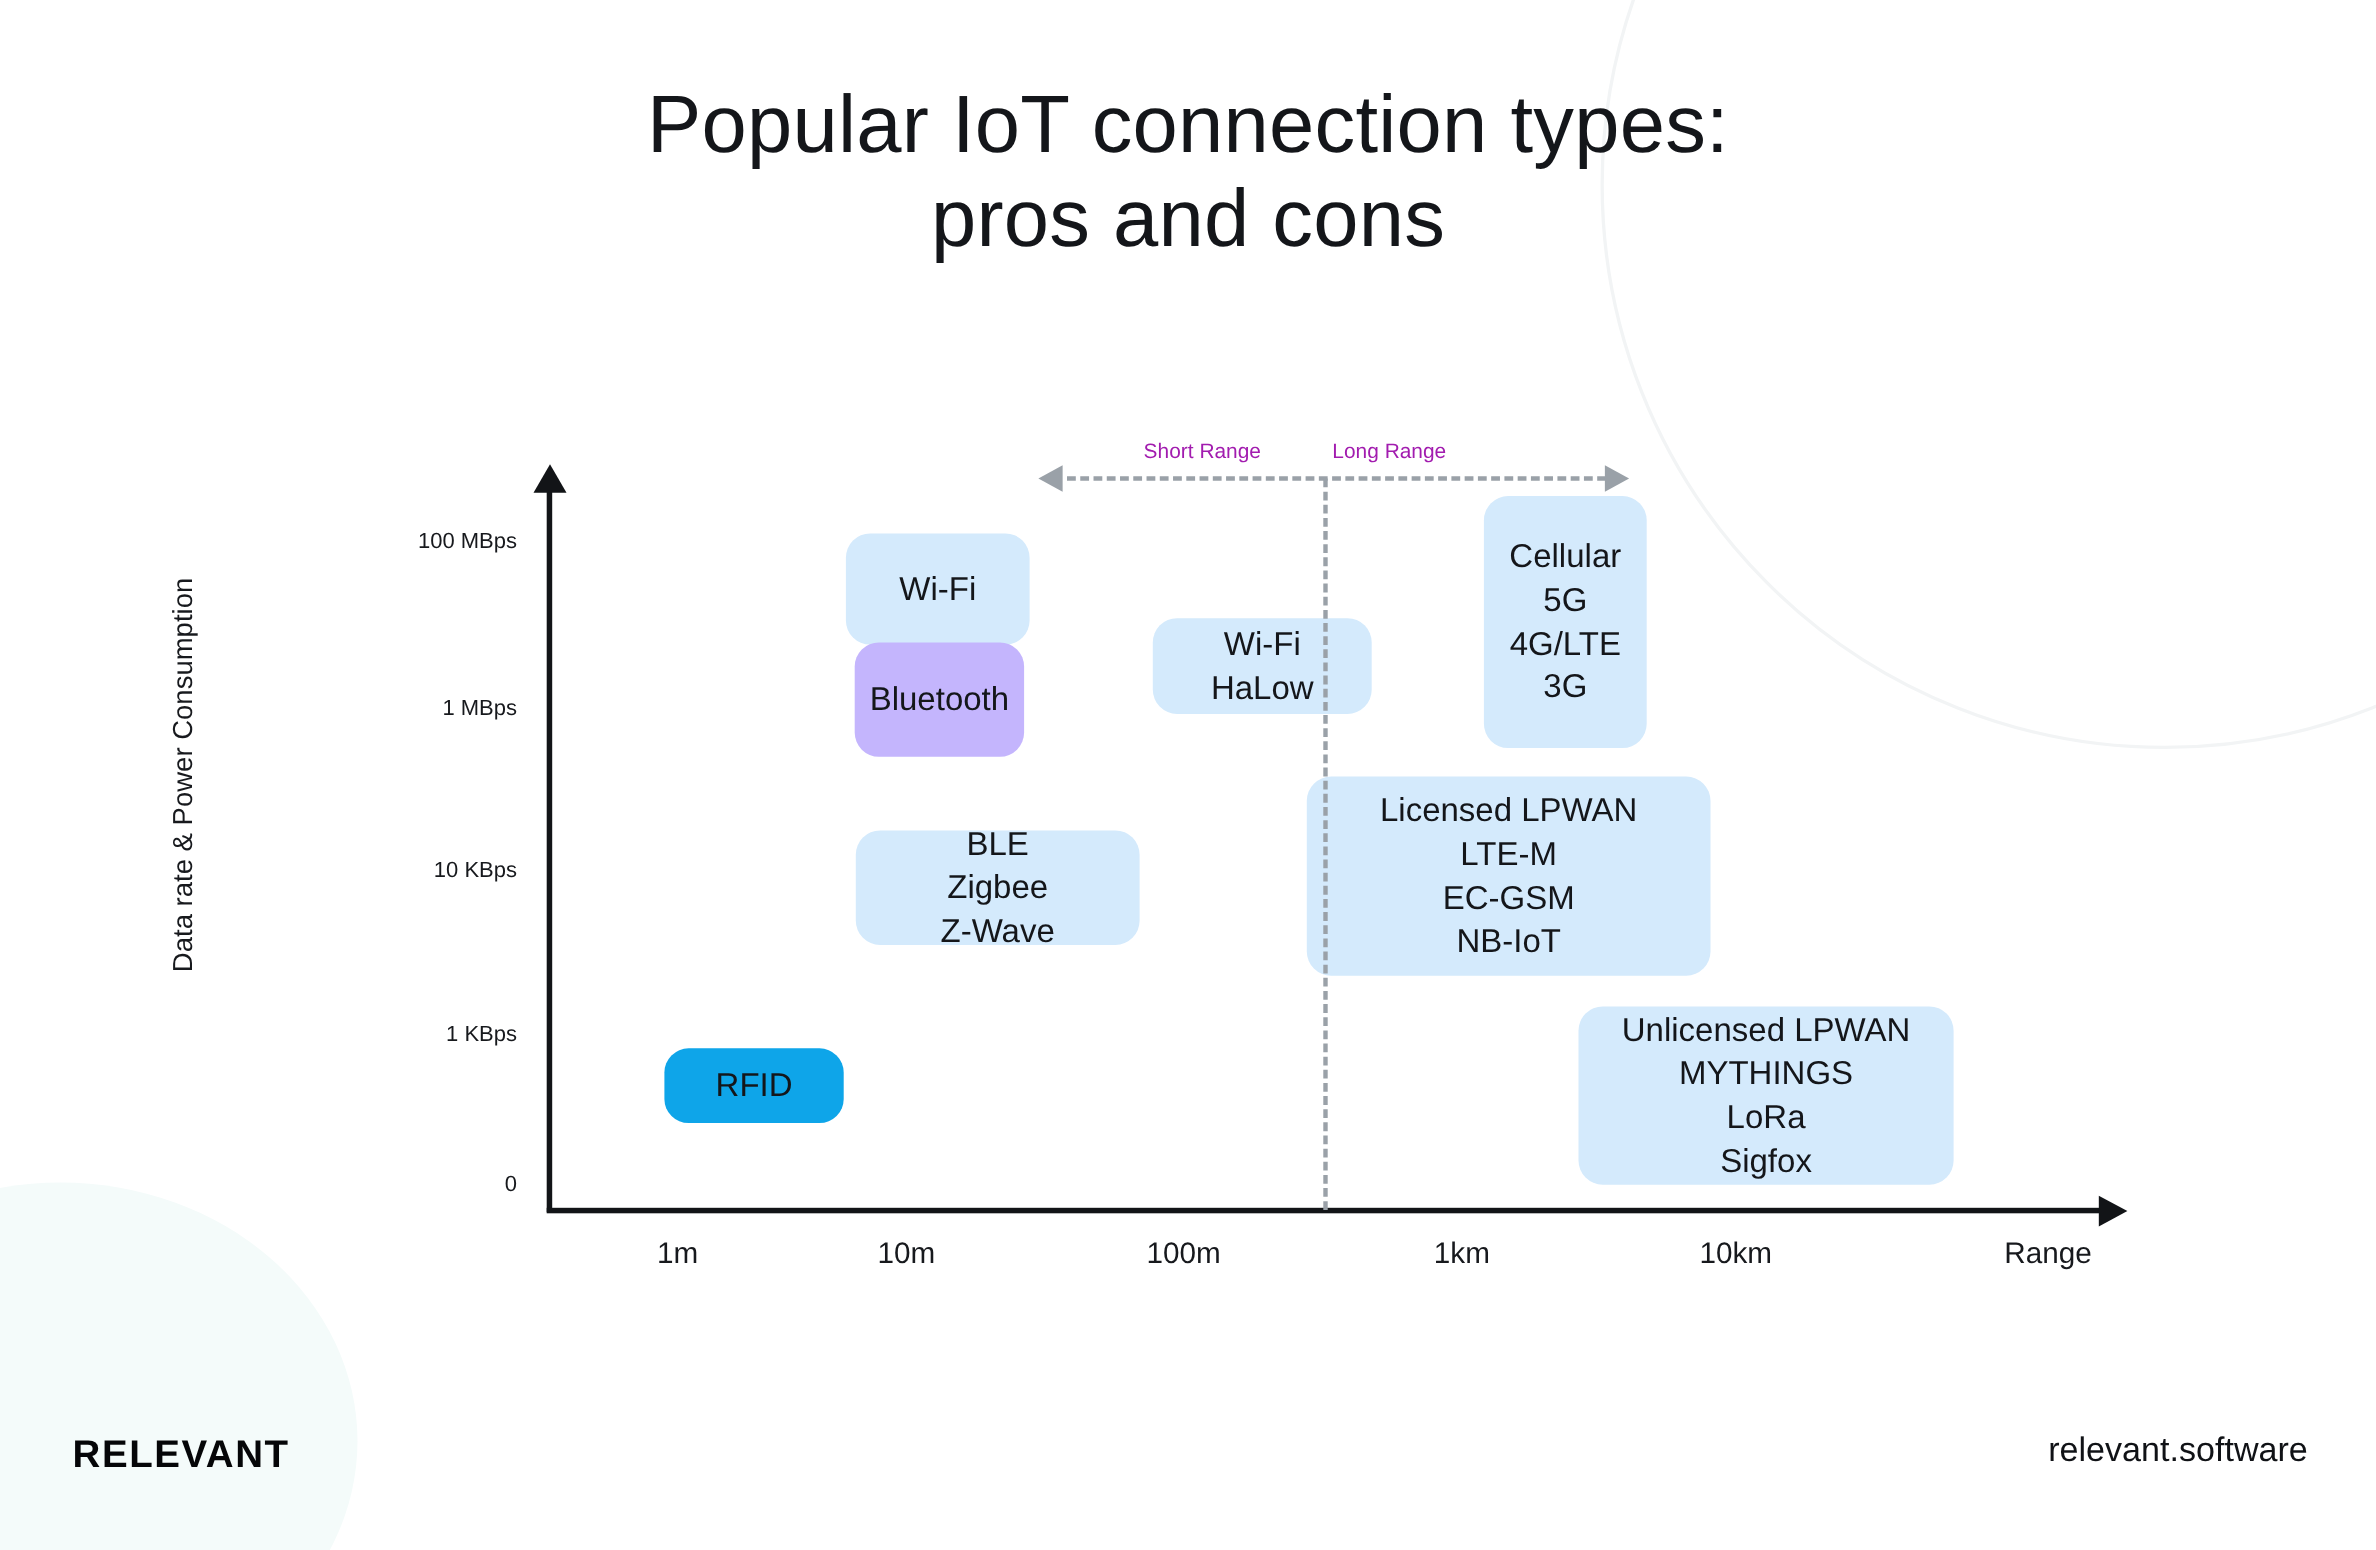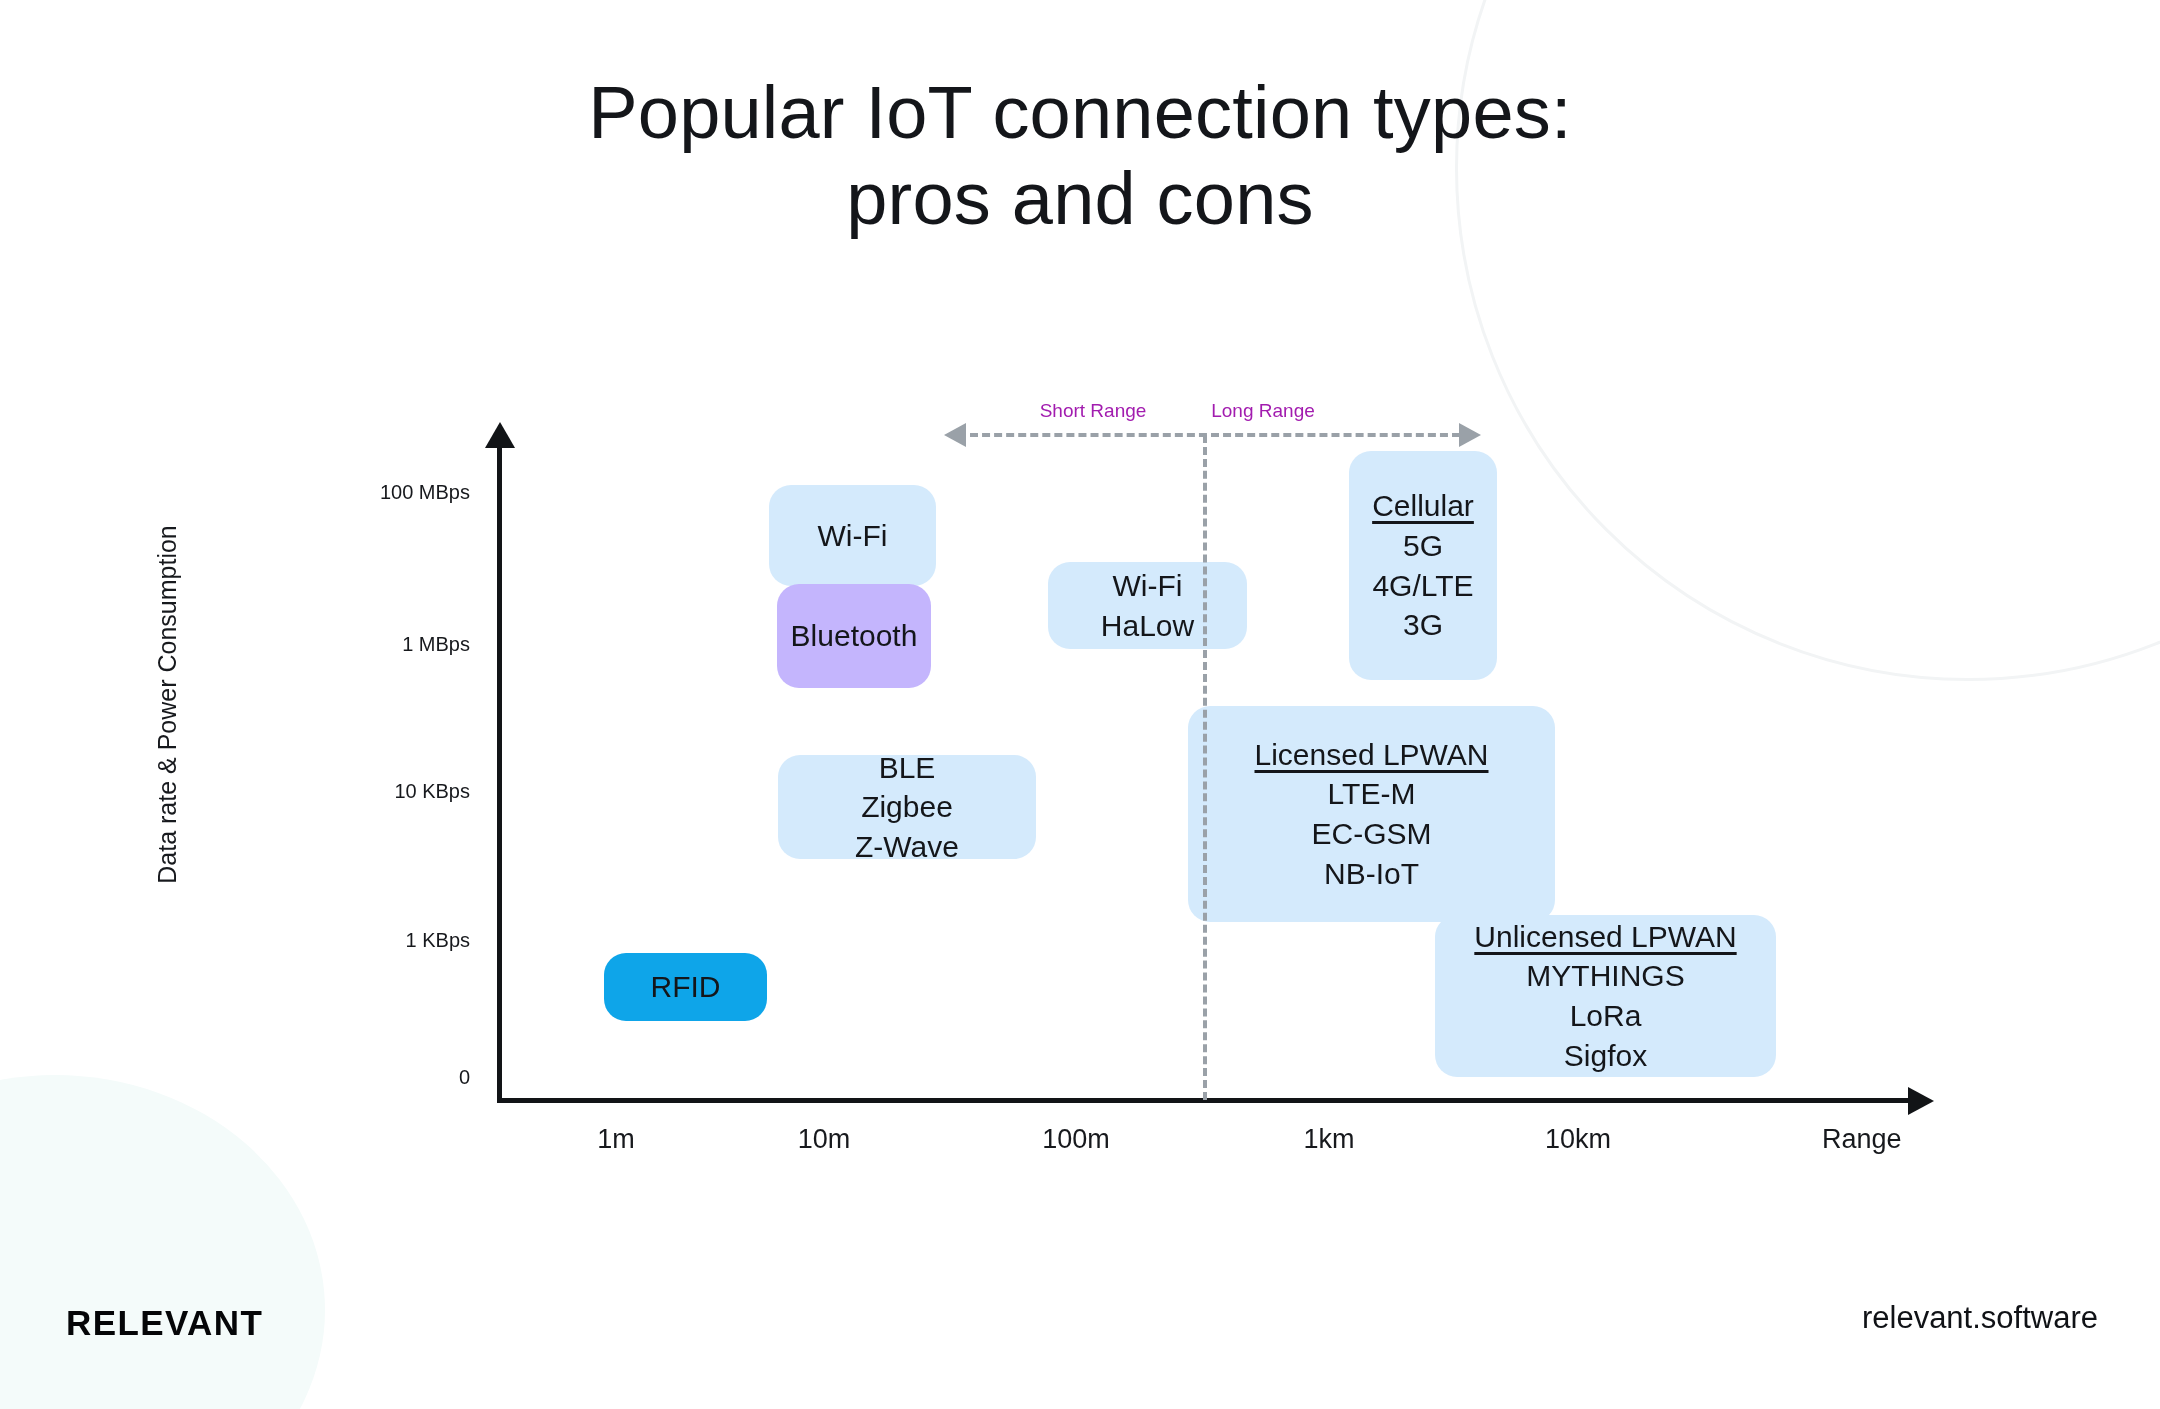--- a/index.html
+++ b/index.html
@@ -201,21 +201,20 @@
     align-items: center;
     justify-content: center;
     color: #14161a;
     font-size: 30px;
     line-height: 1.32;
     text-align: center;
     box-sizing: border-box;
     padding: 4px 10px;
   }
   .tech-box .box-title {
-    text-decoration: underline;
     text-underline-offset: 5px;
     text-align: center;
   }
   .tech-box .box-line { display: block; }
 
   
   #footer-logo {
     position: absolute;
     left: 66px;
     top: 1303px;
@@ -300,21 +299,21 @@
       <div class="tech-box" style="left: 1048px; top: 562px; width: 199px; height: 87px; background: rgb(212, 234, 252);">
         <span class="box-line">Wi-Fi</span>
         <span class="box-line">HaLow</span>
       </div>
       <div class="tech-box" style="left: 1349px; top: 451px; width: 148px; height: 229px; background: rgb(212, 234, 252);">
         <span class="box-title">Cellular</span>
         <span class="box-line">5G</span>
         <span class="box-line">4G/LTE</span>
         <span class="box-line">3G</span>
       </div>
-      <div class="tech-box" style="left: 1188px; top: 706px; width: 367px; height: 216px; background: rgb(212, 234, 252);">
+      <div class="tech-box" style="left: 1188px; top: 706px; width: 367px; height: 181px; background: rgb(212, 234, 252);">
         <span class="box-title">Licensed LPWAN</span>
         <span class="box-line">LTE-M</span>
         <span class="box-line">EC-GSM</span>
         <span class="box-line">NB-IoT</span>
       </div>
       <div class="tech-box" style="left: 1395px; top: 915px; width: 341px; height: 162px; background: rgb(212, 234, 252); margin-left: 40px;">
         <span class="box-title">Unlicensed LPWAN</span>
         <span class="box-line">MYTHINGS</span>
         <span class="box-line">LoRa</span>
         <span class="box-line">Sigfox</span>

